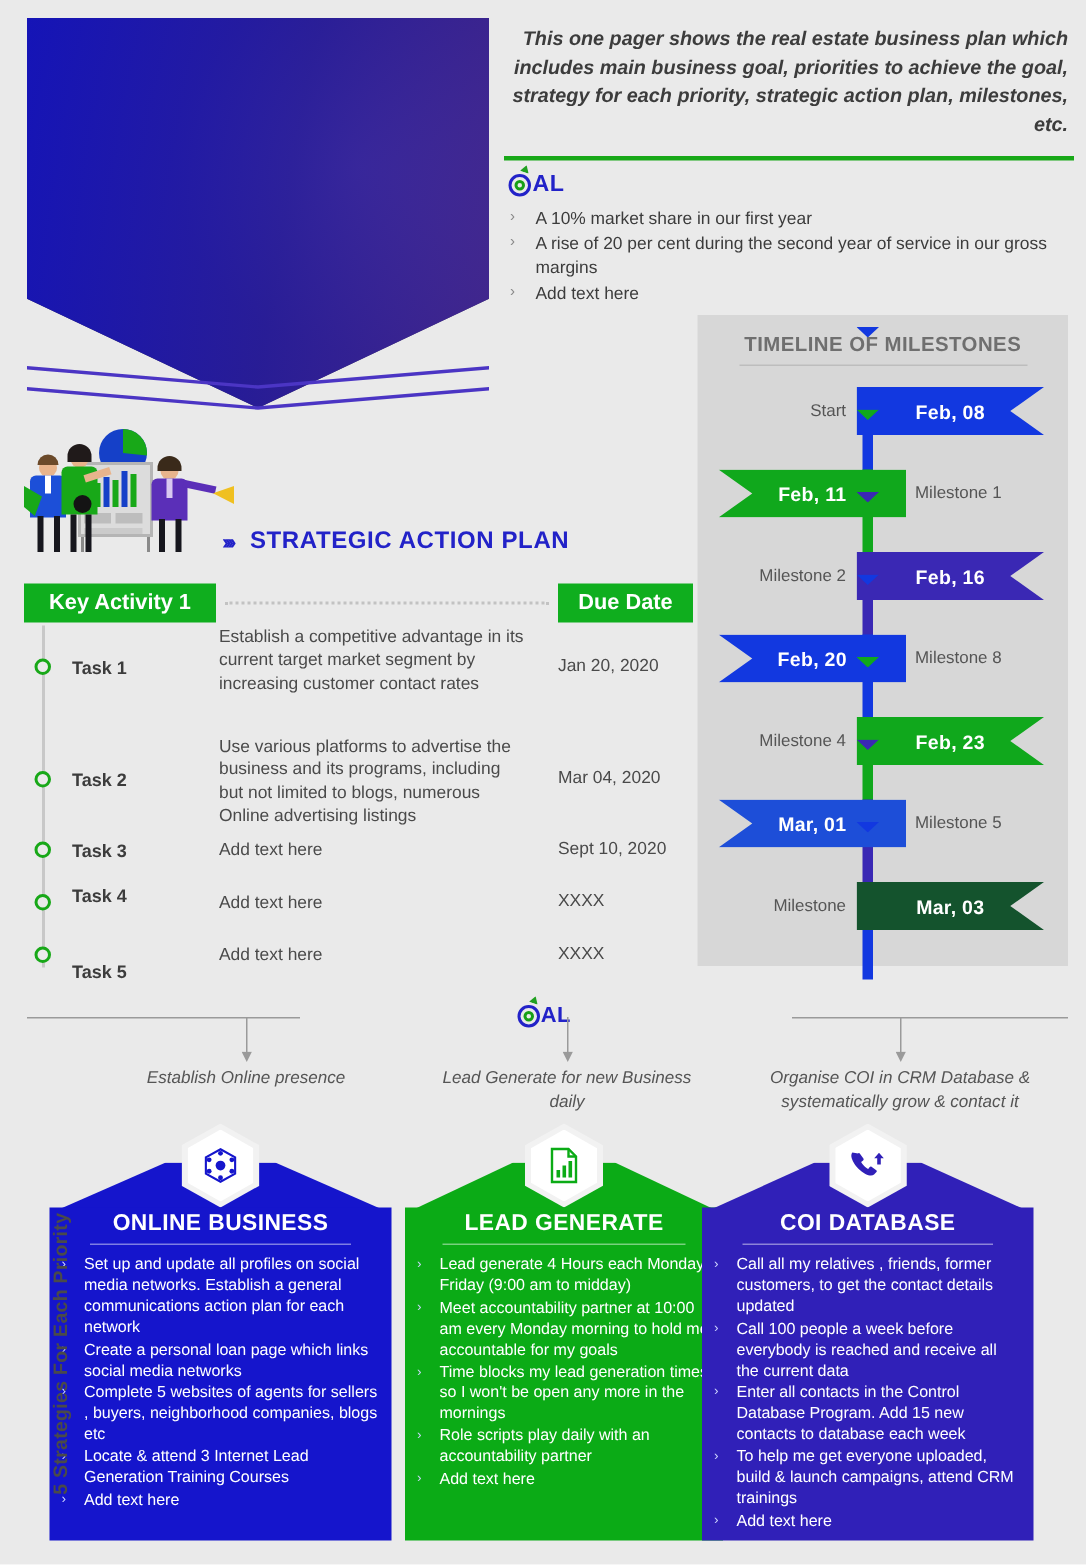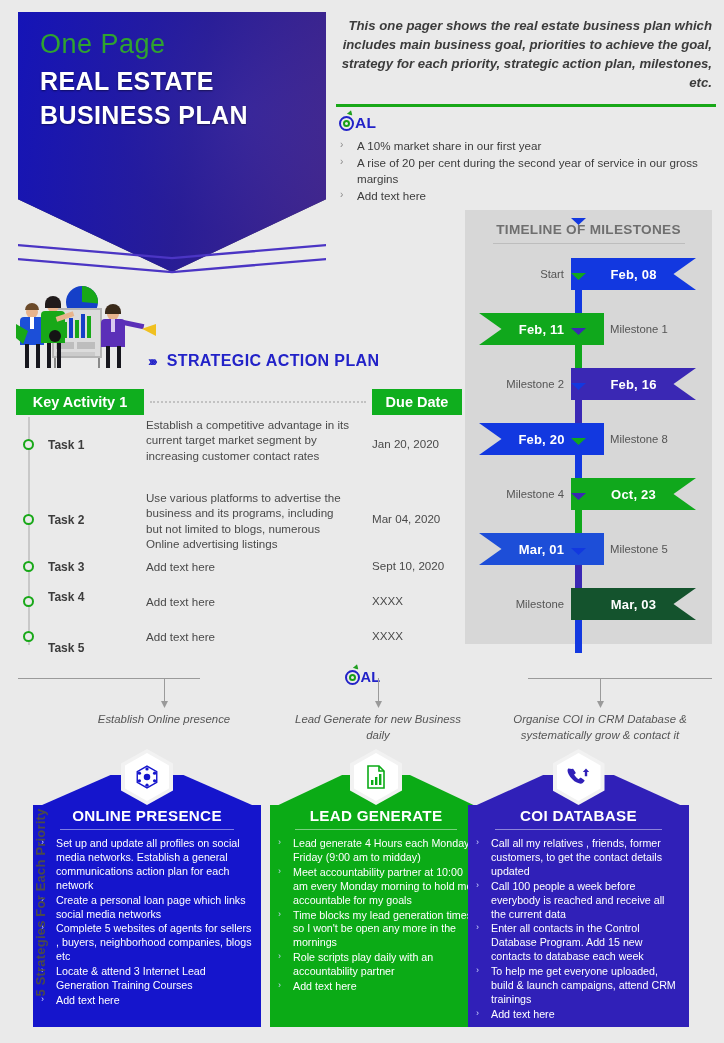--- a/index.html
+++ b/index.html
@@ -255,27 +255,20 @@
   <div id="hero">
     <div id="hero-photo">
       <div class="roof" style="left:130px;top:18px;width:150px;height:60px;transform:skewY(-16deg);"></div>
       <div class="roof" style="left:150px;top:60px;width:140px;height:90px;background:#1d1538;"></div>
       <div class="roof" style="left:60px;top:96px;width:120px;height:80px;background:#2a1f4e;"></div>
       <div class="roof" style="left:200px;top:110px;width:18px;height:50px;background:#4a3a7a;"></div>
       <div class="roof" style="left:240px;top:118px;width:16px;height:44px;background:#4a3a7a;"></div>
       <div class="roof" style="left:20px;top:150px;width:270px;height:40px;background:#16103a;"></div>
     </div>
     <div id="hero-fill"></div>
-    <div id="hero-text">
-      <div id="one-page">One Page</div>
-      <div id="hero-title">
-        <div>REAL ESTATE</div>
-        <div>BUSINESS PLAN</div>
-      </div>
-    </div>
   </div>
   <div class="chev-line" style="top:244px;">
       <i></i>
     </div>
   <div class="chev-line" style="top:258px;">
       <i></i>
     </div>
 
   <div id="intro">This one pager shows the real estate business plan which includes main business goal, priorities to achieve the goal, strategy for each priority, strategic action plan, milestones, etc.</div>
   <div id="intro-rule"></div>
@@ -340,21 +333,21 @@
         <div class="arrowhead" style="top: 173px; background: rgb(18, 56, 224);"></div>
         <div class="tl-row" style="top: 213px;">
           <div class="ribbon left" style="background: rgb(18, 56, 224);">
             <span>Feb, 20</span>
           </div>
           <div class="tl-label onright">Milestone 8</div>
         </div>
         <div class="arrowhead" style="top: 228px; background: rgb(16, 168, 28);"></div>
         <div class="tl-row" style="top: 268px;">
           <div class="ribbon right" style="background: rgb(16, 168, 28);">
-            <span>Oct, 23</span>
+            <span>Feb, 23</span>
           </div>
           <div class="tl-label onleft">Milestone 4</div>
         </div>
         <div class="arrowhead" style="top: 283px; background: rgb(58, 40, 180);"></div>
         <div class="tl-row" style="top: 323px;">
           <div class="ribbon left" style="background: #1d4ed8;">
             <span>Mar, 01</span>
           </div>
           <div class="tl-label onright">Milestone 5</div>
         </div>
@@ -479,21 +472,21 @@
     </div>
   <div id="pr-subs">
       <div class="pr-sub" style="left: 89px; width: 150px;">Establish Online presence</div>
       <div class="pr-sub" style="left: 288px; width: 180px;">Lead Generate for new Business daily</div>
       <div class="pr-sub" style="left: 505px; width: 190px;">Organise COI in CRM Database &amp; systematically grow &amp; contact it</div>
     </div>
   <div id="cards">
       <div class="card" style="left: 33px; width: 228px;">
         <div class="shoulder" style="background: rgb(21, 21, 204);"></div>
         <div class="body" style="background: rgb(21, 21, 204);"></div>
-        <div class="ctitle">ONLINE PRESENCE</div>
+        <div class="ctitle">ONLINE BUSINESS</div>
         <div class="titlebar"></div>
         <ul>
           <li>
             <span class="chev">›</span>
             <span>Set up and update all profiles on social media networks. Establish a general communications action plan for each network</span>
           </li>
           <li>
             <span class="chev">›</span>
             <span>Create a personal loan page which links social media networks</span>
           </li>

